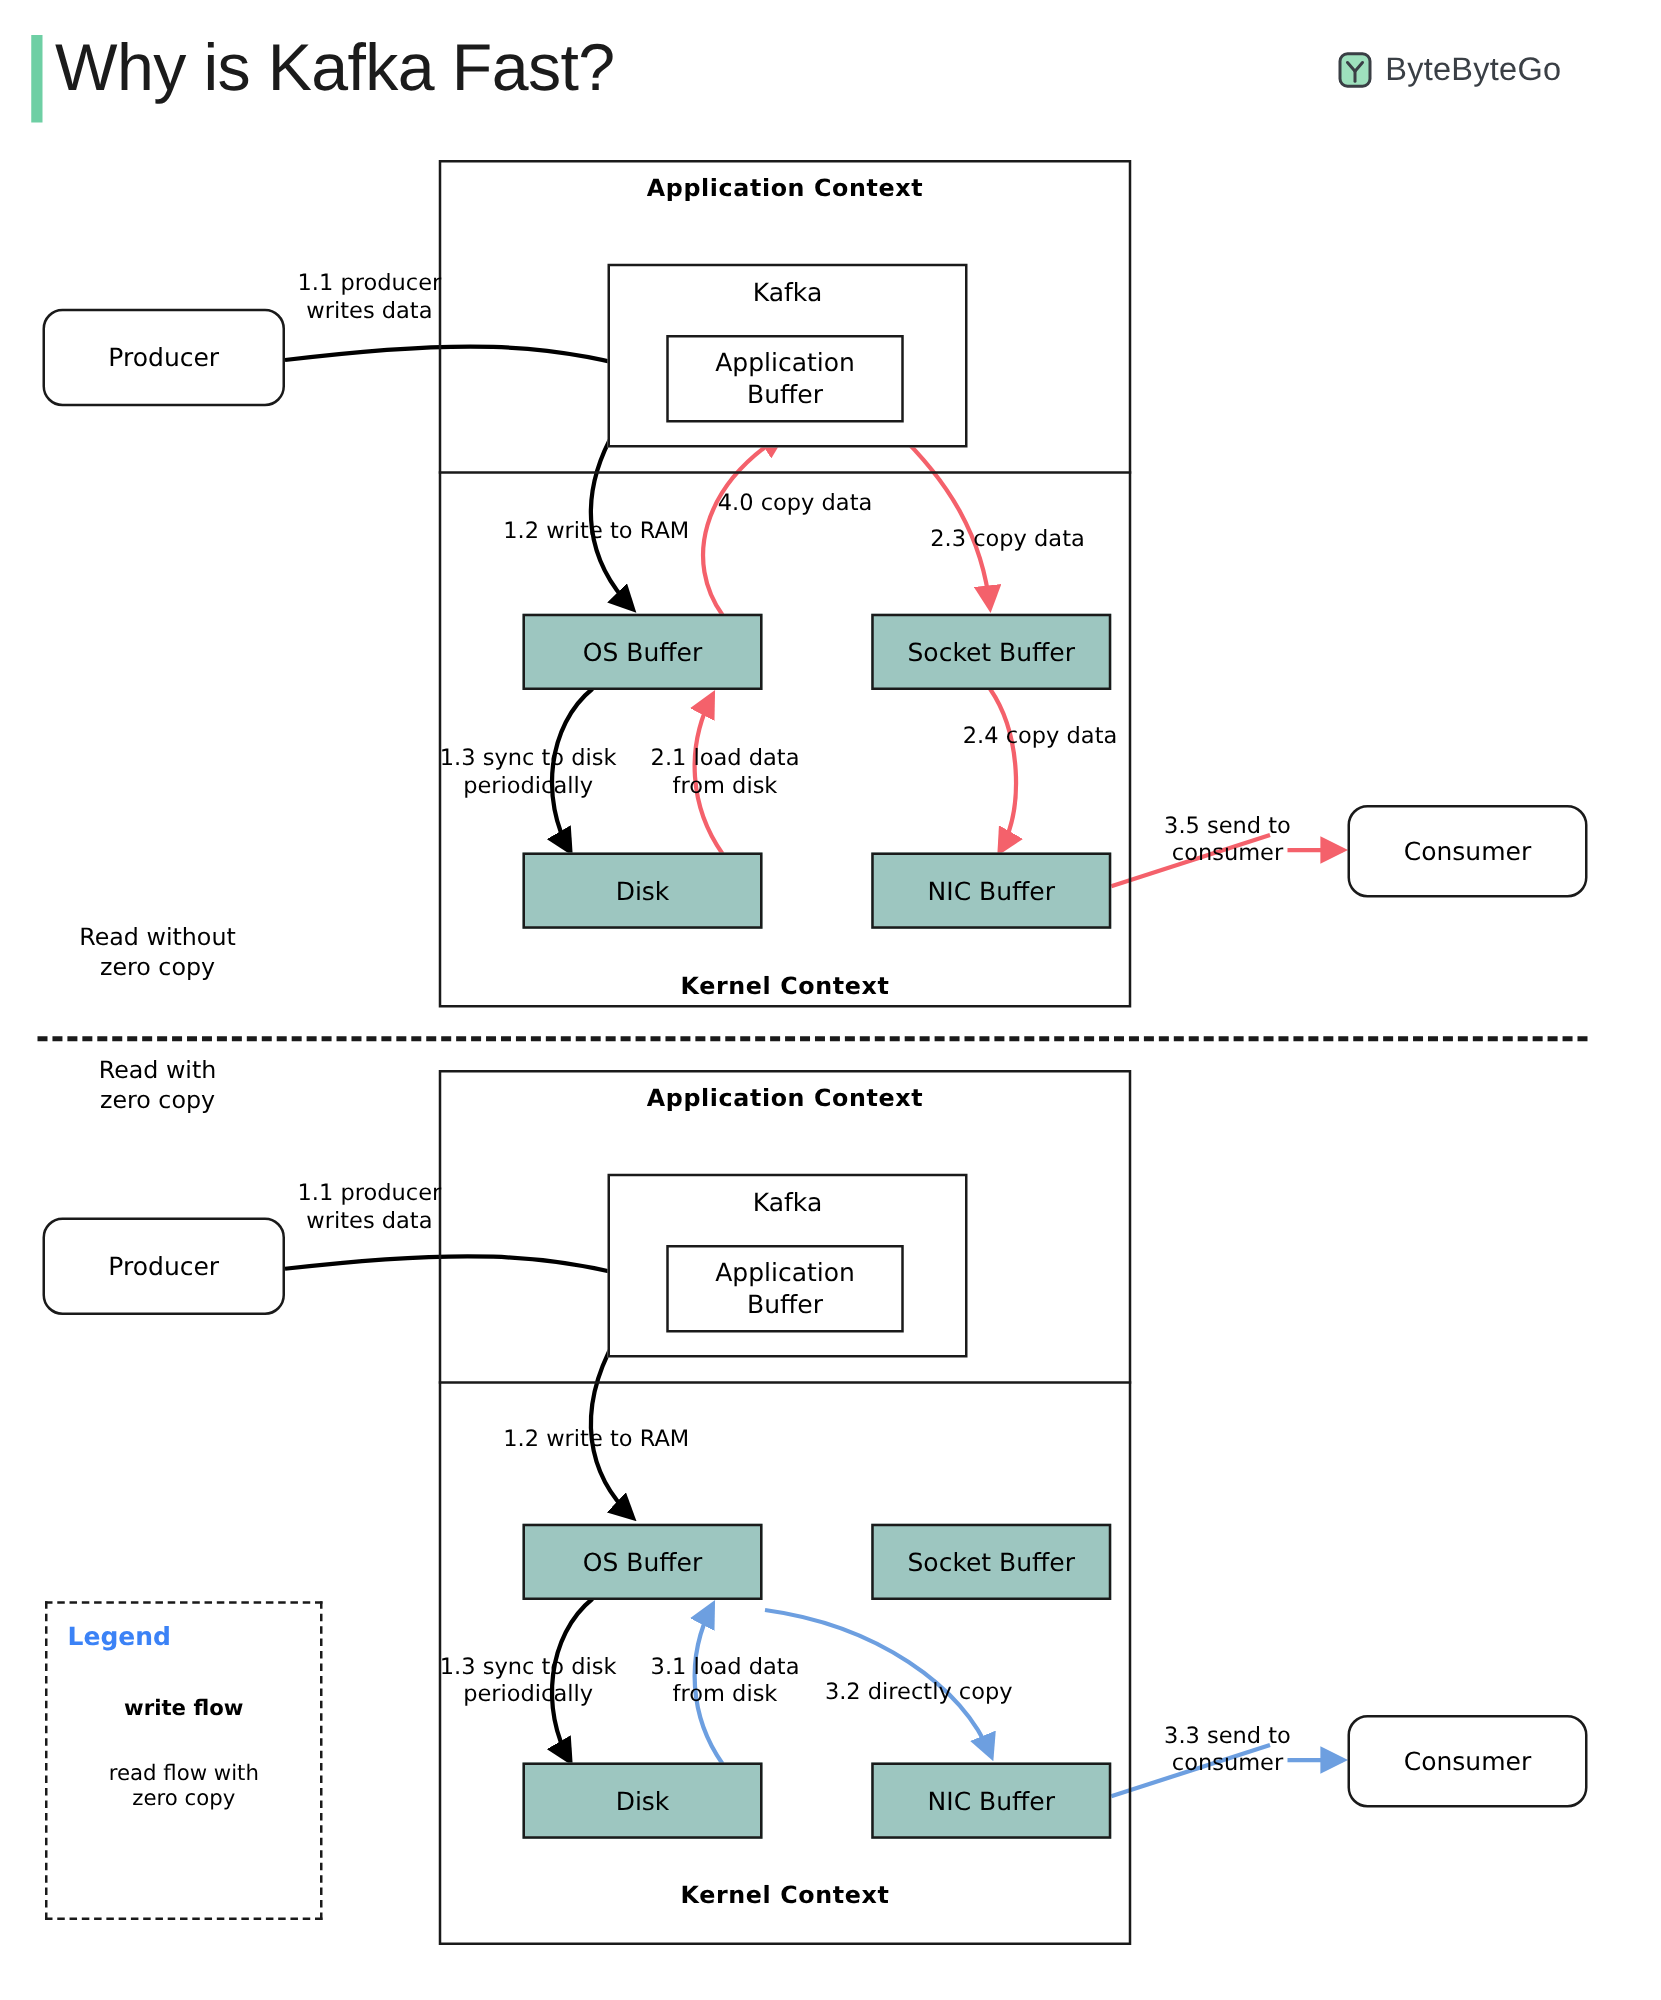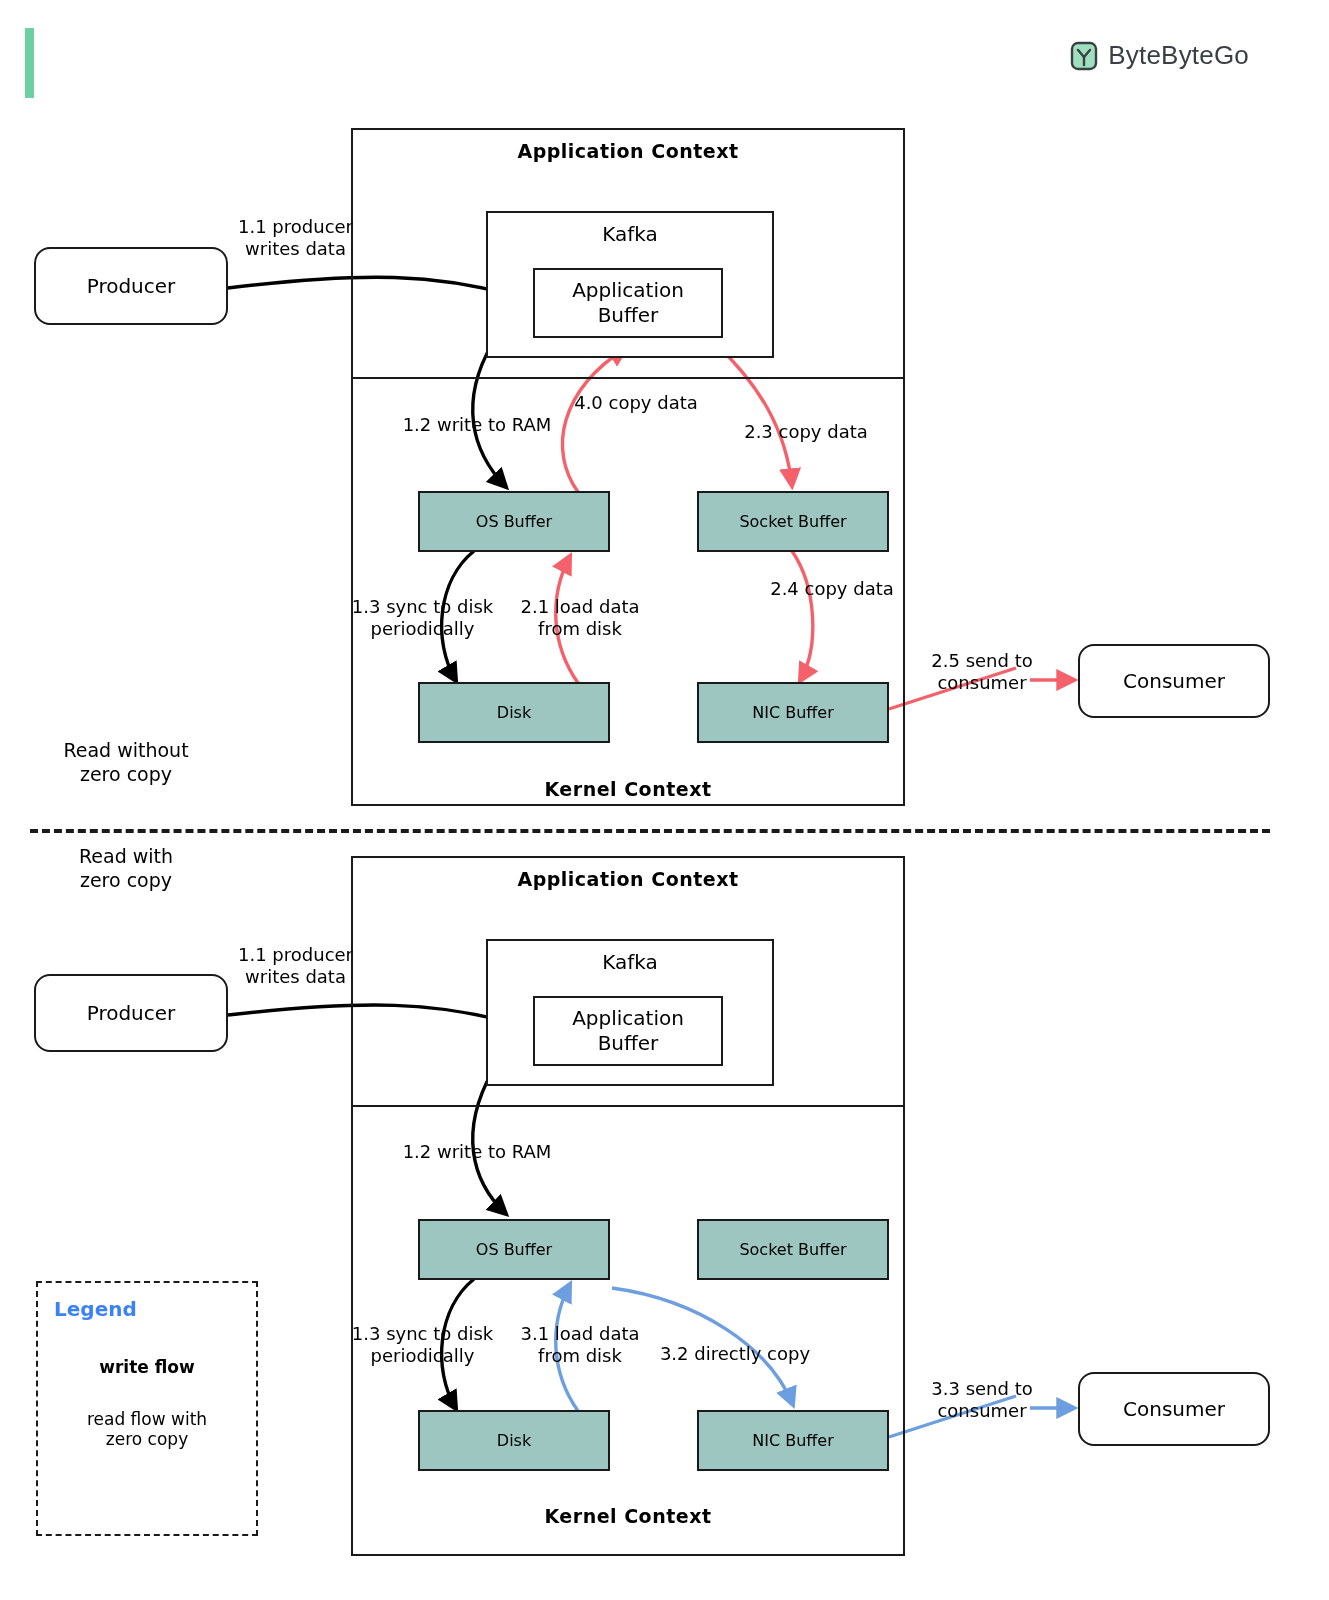--- a/index.html
+++ b/index.html
@@ -106,21 +106,21 @@
   }
   .teal-box {
     position: absolute;
     border: 2px solid #1a1a1a;
     box-sizing: border-box;
     background: #9dc6c0;
     display: flex;
     align-items: center;
     justify-content: center;
     text-align: center;
-    font-size: 16px;
+    font-size: 20px;
     color: #000;
   }
   .round-box {
     position: absolute;
     border: 2px solid #1a1a1a;
     border-radius: 16px;
     box-sizing: border-box;
     background: #fff;
     display: flex;
     align-items: center;
@@ -184,20 +184,21 @@
     text-align: center;
     white-space: pre-line;
     width: 100%;
   }
 </style>
 </head>
 <body>
 
 <div id="header">
   <div id="title-accent"></div>
+  <div id="page-title">Why is Kafka Fast?</div>
   <div id="brand">
     <svg id="brand-mark" viewBox="0 0 28 30">
       <rect x="2" y="2" width="24" height="26" rx="6" ry="6" fill="#9ee0bd" stroke="#3a3f45" stroke-width="2.4"></rect>
       <path d="M8 9 L14 16 L20 9" fill="none" stroke="#3a3f45" stroke-width="2.4" stroke-linecap="round" stroke-linejoin="round"></path>
       <path d="M14 16 L14 24" fill="none" stroke="#3a3f45" stroke-width="2.4" stroke-linecap="round"></path>
     </svg>
     <div id="brand-name">ByteByteGo</div>
   </div>
 </div>
 
@@ -279,21 +280,21 @@
 <div class="flow-label hand" style="left:213px; top:216px; width:165px;">1.1 producer
 writes data</div>
 <div class="flow-label hand" style="left:382px; top:414px; width:190px;">1.2 write to RAM</div>
 <div class="flow-label hand" style="left:340px; top:596px; width:165px;">1.3 sync to disk
 periodically</div>
 <div class="flow-label hand" style="left:505px; top:596px; width:150px;">2.1 load data
 from disk</div>
 <div class="flow-label hand" style="left:562px; top:392px; width:148px;">4.0 copy data</div>
 <div class="flow-label hand" style="left:732px; top:421px; width:148px;">2.3 copy data</div>
 <div class="flow-label hand" style="left:758px; top:578px; width:148px;">2.4 copy data</div>
-<div class="flow-label hand" style="left:912px; top:650px; width:140px;">2.5 send to
+<div class="flow-label hand" style="left:912px; top:650px; width:140px;">3.5 send to
 consumer</div>
 
 <div class="side-label hand" style="left:36px; top:739px; width:180px;">Read without
 zero copy</div>
 
 <div id="section-divider"></div>
 
 <div class="side-label hand" style="left:36px; top:845px; width:180px;">Read with
 zero copy</div>
 

